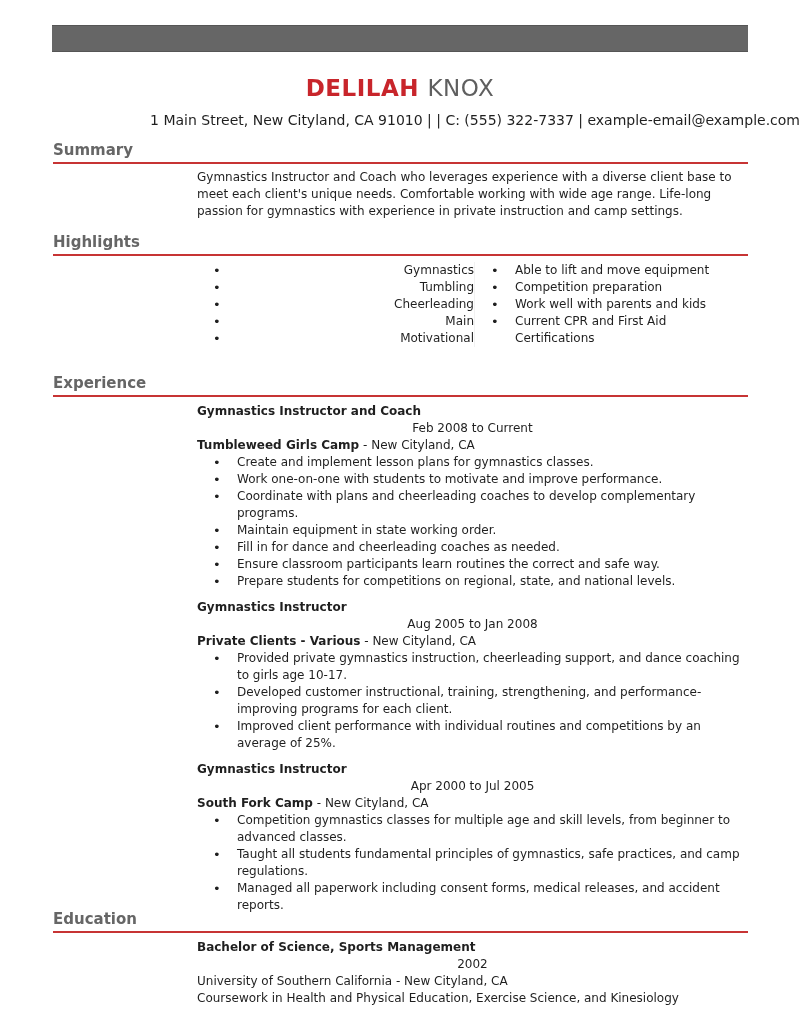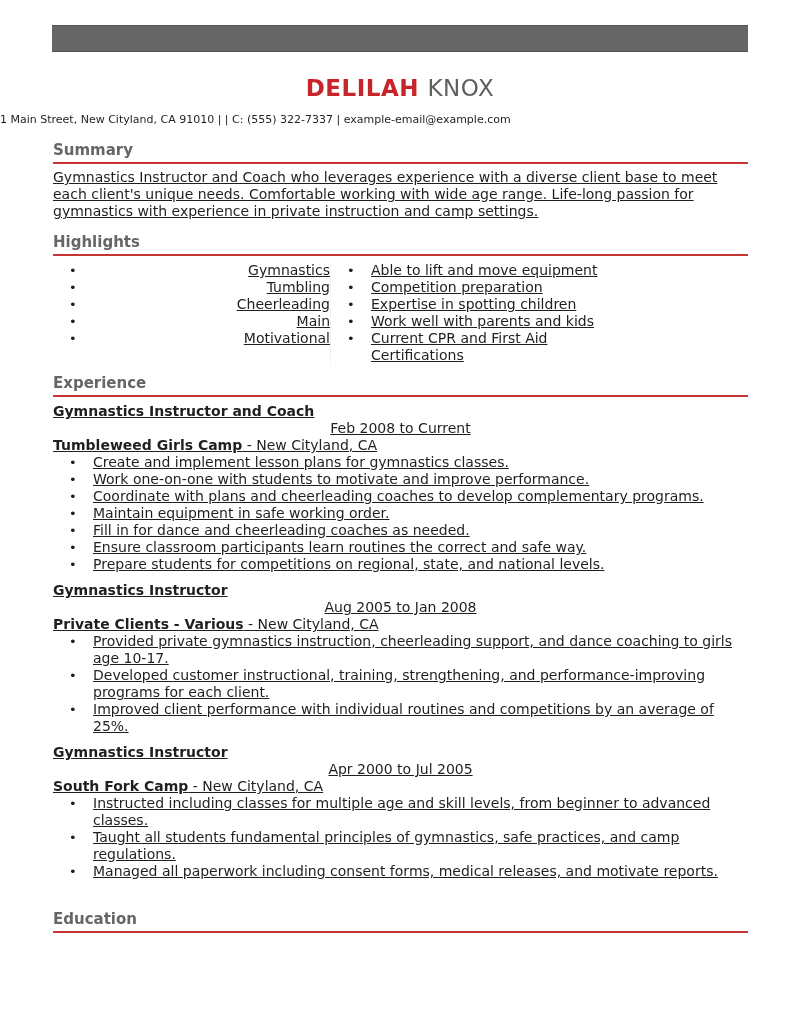--- a/index.html
+++ b/index.html
@@ -4,26 +4,26 @@
 <style>
   html, body { margin: 0; padding: 0; background: #ffffff; }
   body { width: 800px; height: 1035px; position: relative; overflow: hidden;
          font-family: "DejaVu Sans", sans-serif; color: #1f1f1f; }
   .topbar { position: absolute; left: 52px; top: 25px; width: 696px; height: 27px;
             background: #666666; border-top: 1px solid #555; border-bottom: 1px solid #555; box-sizing: border-box; }
   .name { position: absolute; left: 0; width: 800px; top: 70px; text-align: center;
           font-size: 23px; font-weight: bold; letter-spacing: 0.5px; line-height: 36px; }
   .name .first { color: #c8252b; }
   .name .last { color: #5f5f5f; font-weight: normal; }
-  .contact { position: absolute; left: 0; width: 800px; top: 112px; text-align: left;
-             font-size: 11px; line-height: 16px; color: #1f1f1f; }
+  .contact { position: absolute; left: 0; width: 800px; top: 112px; text-align: right;
+             font-size: 14px; line-height: 16px; color: #1f1f1f; }
   .section { position: absolute; left: 53px; width: 695px; }
   .section-title { font-size: 15px; color: #666666; line-height: 22px; height: 22px; margin: 0; }
   .rule { height: 0; border-top: 2px solid #c73434; margin-top: 1px; }
-  .body { font-size: 14px; line-height: 17px; text-decoration: underline; }
+  .body { margin-left: 144px; font-size: 12px; line-height: 17px; }
   .para { margin: 5px 0 0 0; }
   .hl { display: flex; margin-top: 6px; }
   .hl ul { list-style: none; margin: 0; padding: 0; }
   .hl li, .bullets li { position: relative; padding-left: 40px; }
   .hl li::before, .bullets li::before { content: "\2022"; position: absolute; left: 16px; top: 0; font-size: 13px; }
   .hl .col1 { width: 277px; text-align: right; }
   .hl .col2 { width: 270px; border-left: 1px solid #f2f2f2; }
   .job { margin-top: 6px; }
   .job-title { font-weight: bold; }
   .date { text-align: center; }
@@ -56,64 +56,69 @@
     <ul class="col1">
       <li>Gymnastics</li>
       <li>Tumbling</li>
       <li>Cheerleading</li>
       <li>Main</li>
       <li>Motivational</li>
     </ul>
     <ul class="col2">
       <li>Able to lift and move equipment</li>
       <li>Competition preparation</li>
-      <li>Expertise in spotting children</li>
       <li>Work well with parents and kids</li>
       <li>Current CPR and First Aid Certifications</li>
     </ul>
   </div>
 </div>
 
 <div class="section" style="top:372px;">
   <h2 class="section-title">Experience</h2>
   <div class="rule"></div>
   <div class="body">
     <div class="job">
       <div class="job-title">Gymnastics Instructor and Coach</div>
       <div class="date">Feb 2008 to Current</div>
       <div class="company"><b>Tumbleweed Girls Camp</b><span> - New Cityland, CA</span></div>
       <ul class="bullets">
         <li>Create and implement lesson plans for gymnastics classes.</li>
         <li>Work one-on-one with students to motivate and improve performance.</li>
         <li>Coordinate with plans and cheerleading coaches to develop complementary programs.</li>
-        <li>Maintain equipment in safe working order.</li>
+        <li>Maintain equipment in state working order.</li>
         <li>Fill in for dance and cheerleading coaches as needed.</li>
         <li>Ensure classroom participants learn routines the correct and safe way.</li>
         <li>Prepare students for competitions on regional, state, and national levels.</li>
       </ul>
     </div>
     <div class="job" style="margin-top:9px;">
       <div class="job-title">Gymnastics Instructor</div>
       <div class="date">Aug 2005 to Jan 2008</div>
       <div class="company"><b>Private Clients - Various</b><span> - New Cityland, CA</span></div>
       <ul class="bullets">
         <li>Provided private gymnastics instruction, cheerleading support, and dance coaching to girls age 10-17.</li>
         <li>Developed customer instructional, training, strengthening, and performance-improving programs for each client.</li>
         <li>Improved client performance with individual routines and competitions by an average of 25%.</li>
       </ul>
     </div>
     <div class="job" style="margin-top:9px;">
       <div class="job-title">Gymnastics Instructor</div>
       <div class="date">Apr 2000 to Jul 2005</div>
       <div class="company"><b>South Fork Camp</b><span> - New Cityland, CA</span></div>
       <ul class="bullets">
-        <li>Instructed including classes for multiple age and skill levels, from beginner to advanced classes.</li>
+        <li>Competition gymnastics classes for multiple age and skill levels, from beginner to advanced classes.</li>
         <li>Taught all students fundamental principles of gymnastics, safe practices, and camp regulations.</li>
-        <li>Managed all paperwork including consent forms, medical releases, and motivate reports.</li>
+        <li>Managed all paperwork including consent forms, medical releases, and accident reports.</li>
       </ul>
     </div>
   </div>
 </div>
 
 <div class="section" style="top:908px;">
   <h2 class="section-title">Education</h2>
   <div class="rule"></div>
+  <div class="body" style="margin-top:6px;">
+    <div class="job-title">Bachelor of Science, Sports Management</div>
+    <div class="date">2002</div>
+    <div>University of Southern California - New Cityland, CA</div>
+    <div>Coursework in Health and Physical Education, Exercise Science, and Kinesiology</div>
+  </div>
 </div>
 
 </body></html>

